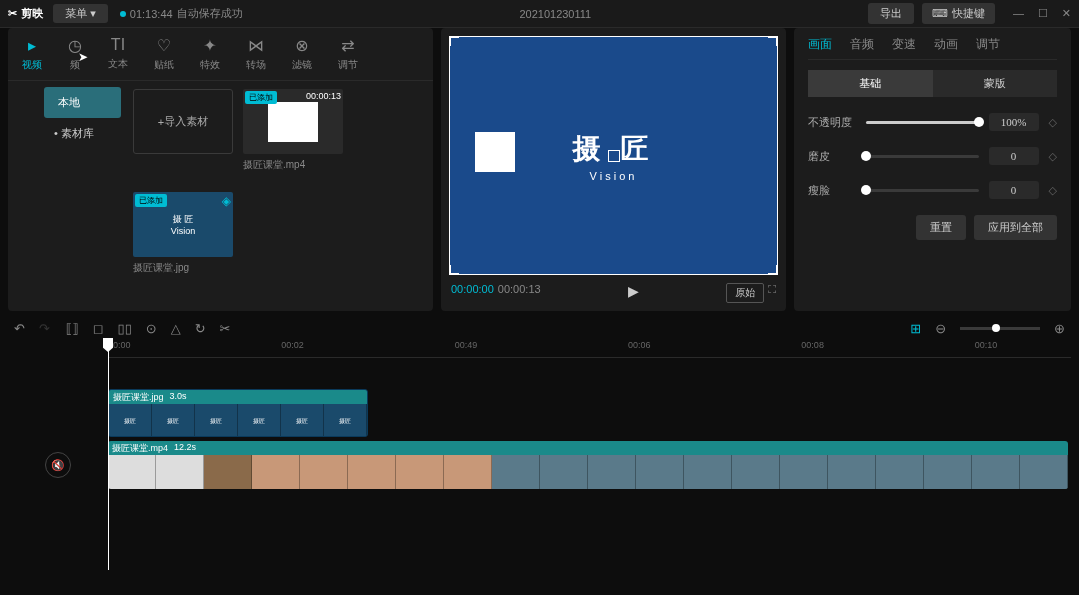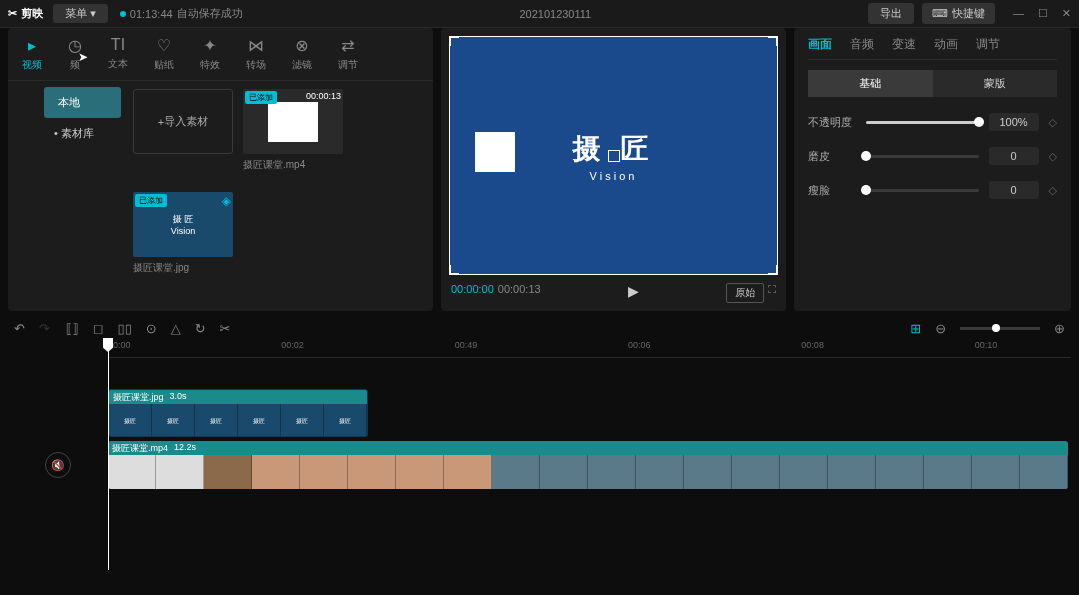--- a/index.html
+++ b/index.html
@@ -61,30 +61,30 @@
 .time-display { color: #00bcd4; font-size: 11px; }
 .time-total { color: #888; }
 .play-btn { margin: 0 auto; color: #ccc; cursor: pointer; font-size: 14px; }
 .ratio-btn { border: 1px solid #555; padding: 2px 8px; font-size: 10px; cursor: pointer; border-radius: 2px; }
 .fullscreen-btn { cursor: pointer; color: #888; }
 
 
 .props-panel { flex: 1; padding: 8px 14px; }
 .props-tabs { display: flex; gap: 18px; border-bottom: 1px solid #2a2a2a; padding-bottom: 6px; margin-bottom: 10px; }
 .props-tab { cursor: pointer; color: #888; font-size: 12px; }
-.props-tab.active { color: #00bcd4; font-weight: bold; }
+.props-tab.active { color: #00bcd4; }
 .sub-tabs { display: flex; margin-bottom: 16px; justify-content: center; }
 .sub-tab { flex: 1; text-align: center; padding: 6px; background: #2a2a2a; cursor: pointer; font-size: 11px; }
 .sub-tab.active { background: #3a3a3a; color: #fff; }
 .prop-row { display: flex; align-items: center; margin-bottom: 16px; gap: 10px; }
 .prop-label { width: 48px; font-size: 11px; color: #aaa; }
 .slider-track { flex: 1; height: 3px; background: #3a3a3a; position: relative; border-radius: 2px; }
 .slider-fill { height: 100%; background: #ccc; border-radius: 2px; }
 .slider-thumb { width: 10px; height: 10px; background: #fff; border-radius: 50%; position: absolute; top: -4px; transform: translateX(-50%); }
-.prop-value { background: #2a2a2a; padding: 3px 8px; border-radius: 3px; font-size: 11px; min-width: 50px; text-align: center; }
+.prop-value { background: #2a2a2a; padding: 3px 8px; border-radius: 3px; font-size: 11px; min-width: 50px; text-align: center; font-family: Liberation Serif, serif; }
 .stepper { color: #666; cursor: pointer; }
 .prop-actions { display: flex; justify-content: flex-end; gap: 8px; margin-top: 10px; }
 .prop-btn { background: #333; color: #ccc; border: none; padding: 5px 14px; border-radius: 3px; cursor: pointer; font-size: 11px; }
 
 
 .timeline-area { padding: 6px 8px; }
 .timeline-toolbar { display: flex; align-items: center; padding: 4px 6px; gap: 16px; }
 .tool-group { display: flex; gap: 14px; align-items: center; }
 .tool-icon { color: #888; cursor: pointer; font-size: 13px; }
 .tool-spacer { flex: 1; }
@@ -257,20 +257,24 @@
       <span class="stepper">◇</span>
     </div>
     <div class="prop-row">
       <span class="prop-label">瘦脸</span>
       <div class="slider-track">
           <div class="slider-thumb" style="left:0%"></div>
         </div>
       <span class="prop-value">0</span>
       <span class="stepper">◇</span>
     </div>
+    <div class="prop-actions">
+      <button class="prop-btn">重置</button>
+      <button class="prop-btn">应用到全部</button>
+    </div>
   </div>
 </div>
 
 <div class="timeline-area">
   <div class="timeline-toolbar">
     <div class="tool-group">
       <span class="tool-icon">↶</span>
       <span class="tool-icon" style="opacity:.3">↷</span>
     </div>
     <div class="tool-group">

